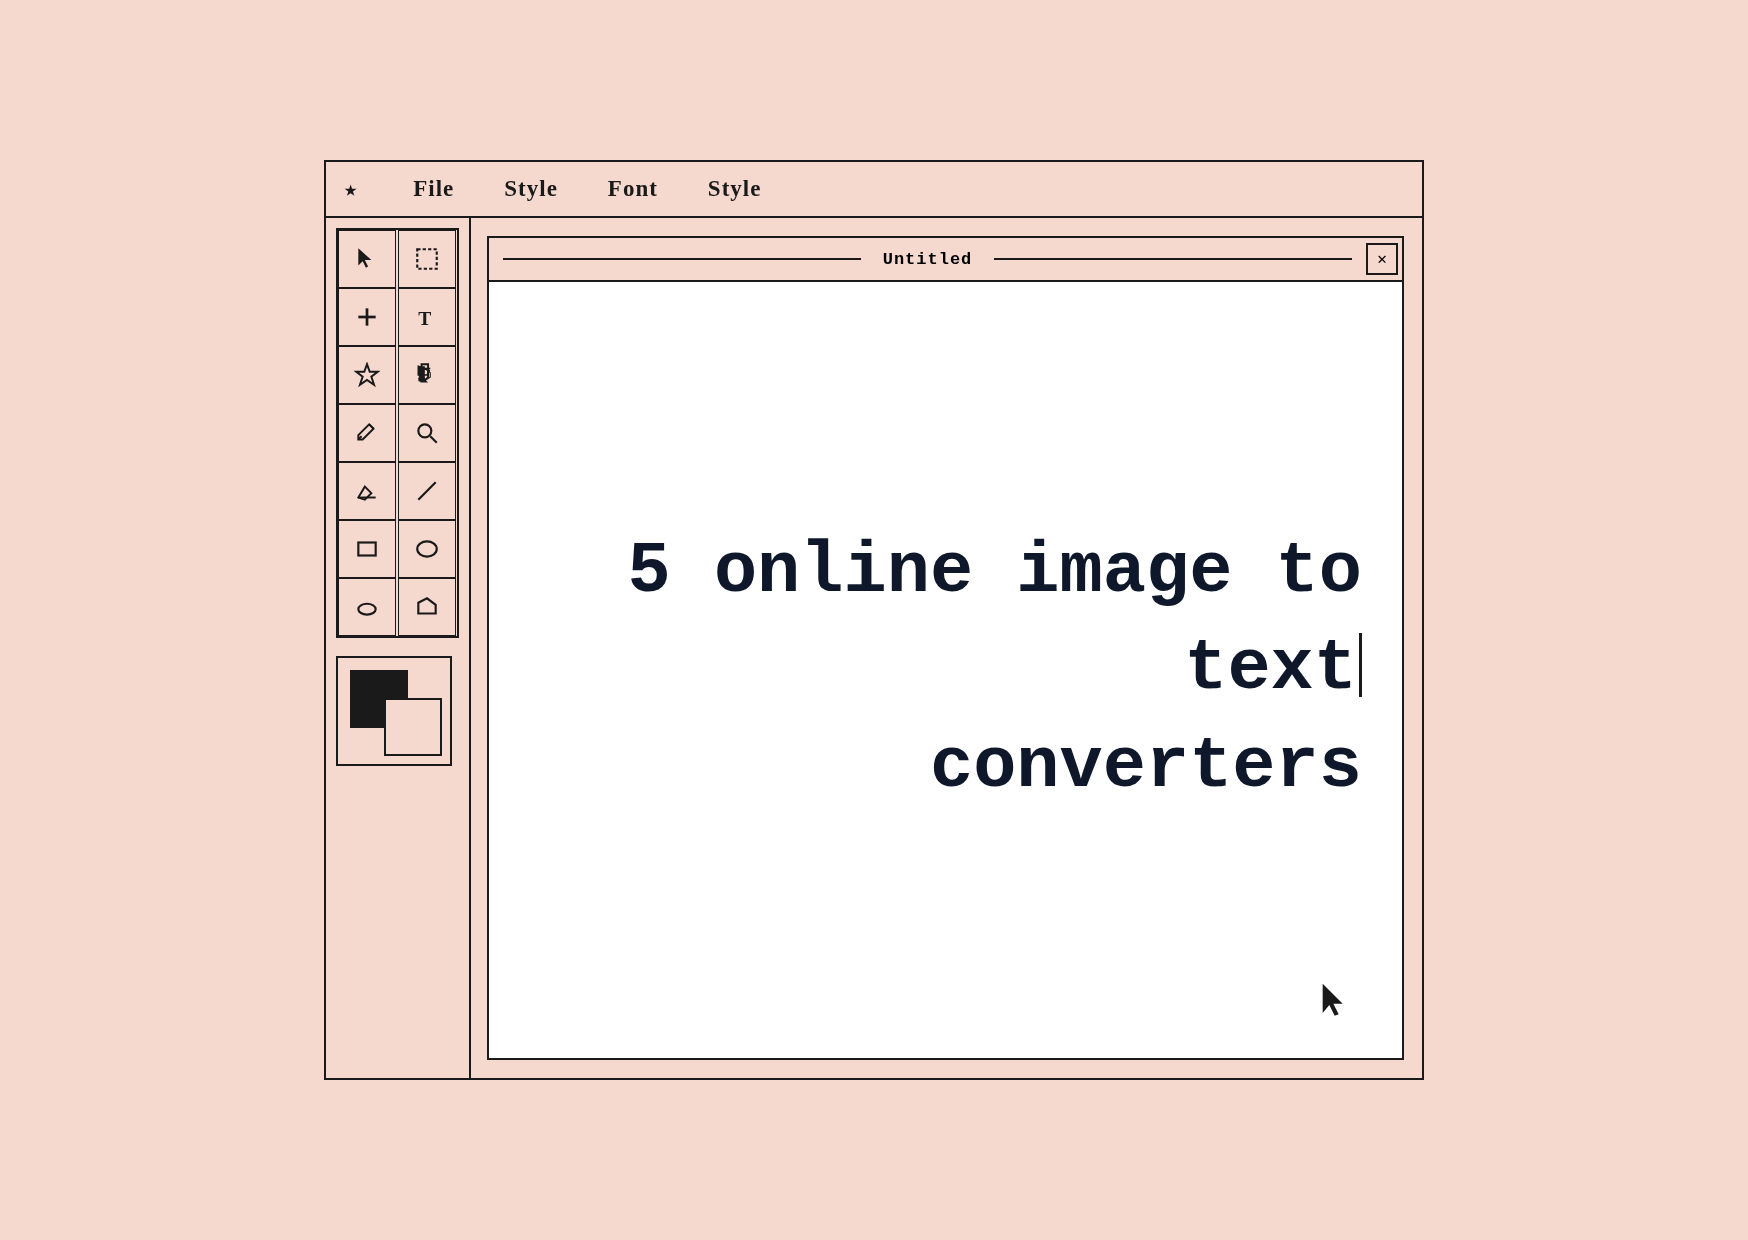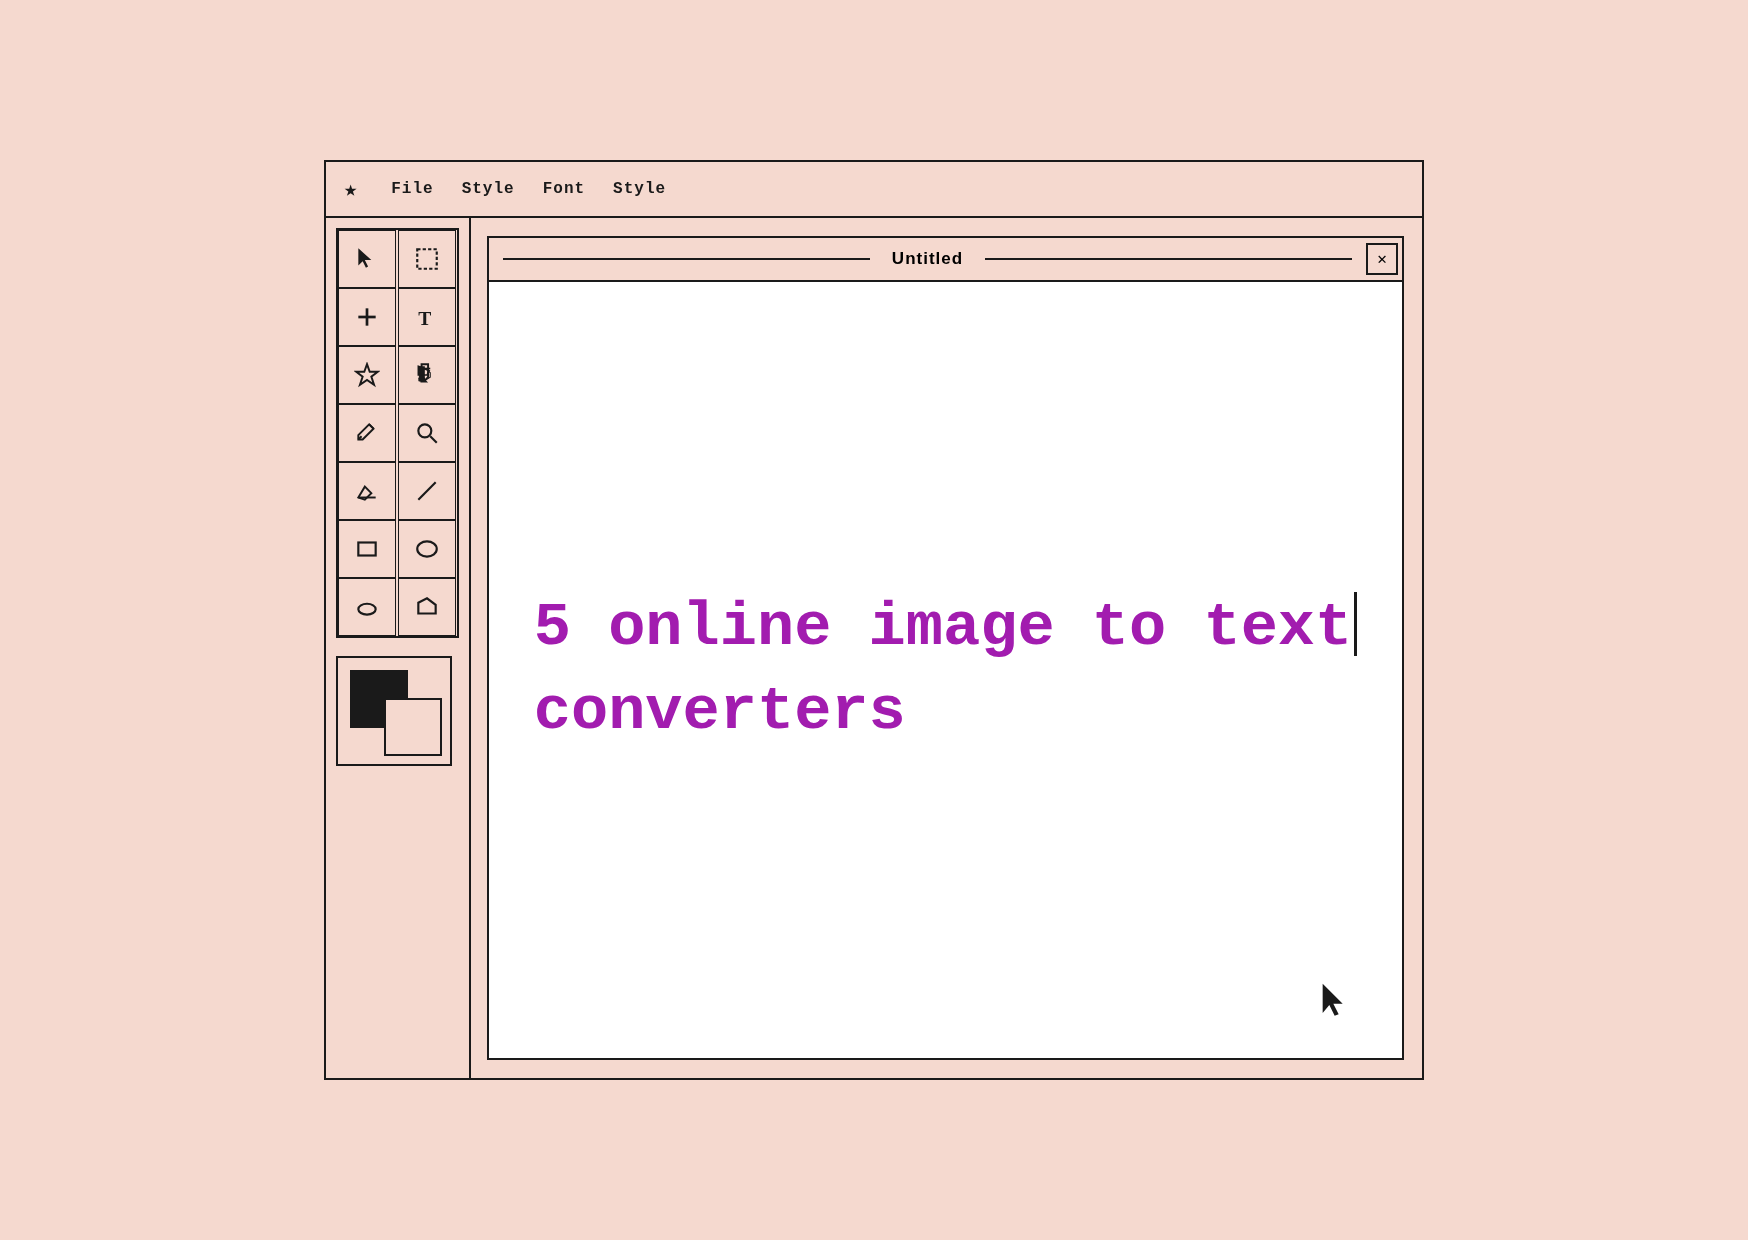--- a/index.html
+++ b/index.html
@@ -32,26 +32,27 @@
       gap: 28px;
     }
 
     .menu-star {
       font-size: 22px;
       color: #1a1a1a;
       margin-right: 6px;
     }
 
     .menu-item {
-      font-size: 16px;
+      font-size: 23px;
       font-weight: 700;
       color: #1a1a1a;
       letter-spacing: 1px;
-      font-family: Liberation Mono, monospace;
+      font-family: Liberation Serif, serif;
       cursor: pointer;
+      margin-left: 22px;
     }
 
     
     .main-area {
       display: flex;
       height: calc(100% - 56px);
     }
 
     
     .toolbar {
@@ -141,21 +142,21 @@
     .canvas-title-line {
       flex: 1;
       height: 2px;
       background: #1a1a1a;
       margin: 0 14px;
     }
 
     .canvas-title-text {
       font-size: 17px;
       font-weight: 700;
-      font-family: Liberation Sans, sans-serif;
+      font-family: Liberation Mono, monospace;
       letter-spacing: 1px;
       white-space: nowrap;
       padding: 0 8px;
     }
 
     .canvas-close-btn {
       width: 32px;
       height: 32px;
       border: 2px solid #1a1a1a;
       display: flex;
@@ -171,25 +172,25 @@
     .canvas-content {
       flex: 1;
       background: #ffffff;
       display: flex;
       align-items: center;
       justify-content: center;
       position: relative;
     }
 
     .canvas-text {
-      font-size: 62px;
+      font-size: 72px;
       font-weight: 700;
       font-family: 'Courier New', Courier, monospace;
-      color: #a21caf;
-      text-align: left;
+      color: #0f172a;
+      text-align: right;
       line-height: 1.35;
       padding: 40px;
       position: relative;
     }
 
     .cursor-blink {
       display: inline-block;
       width: 3px;
       height: 64px;
       background: #1a1a1a;

